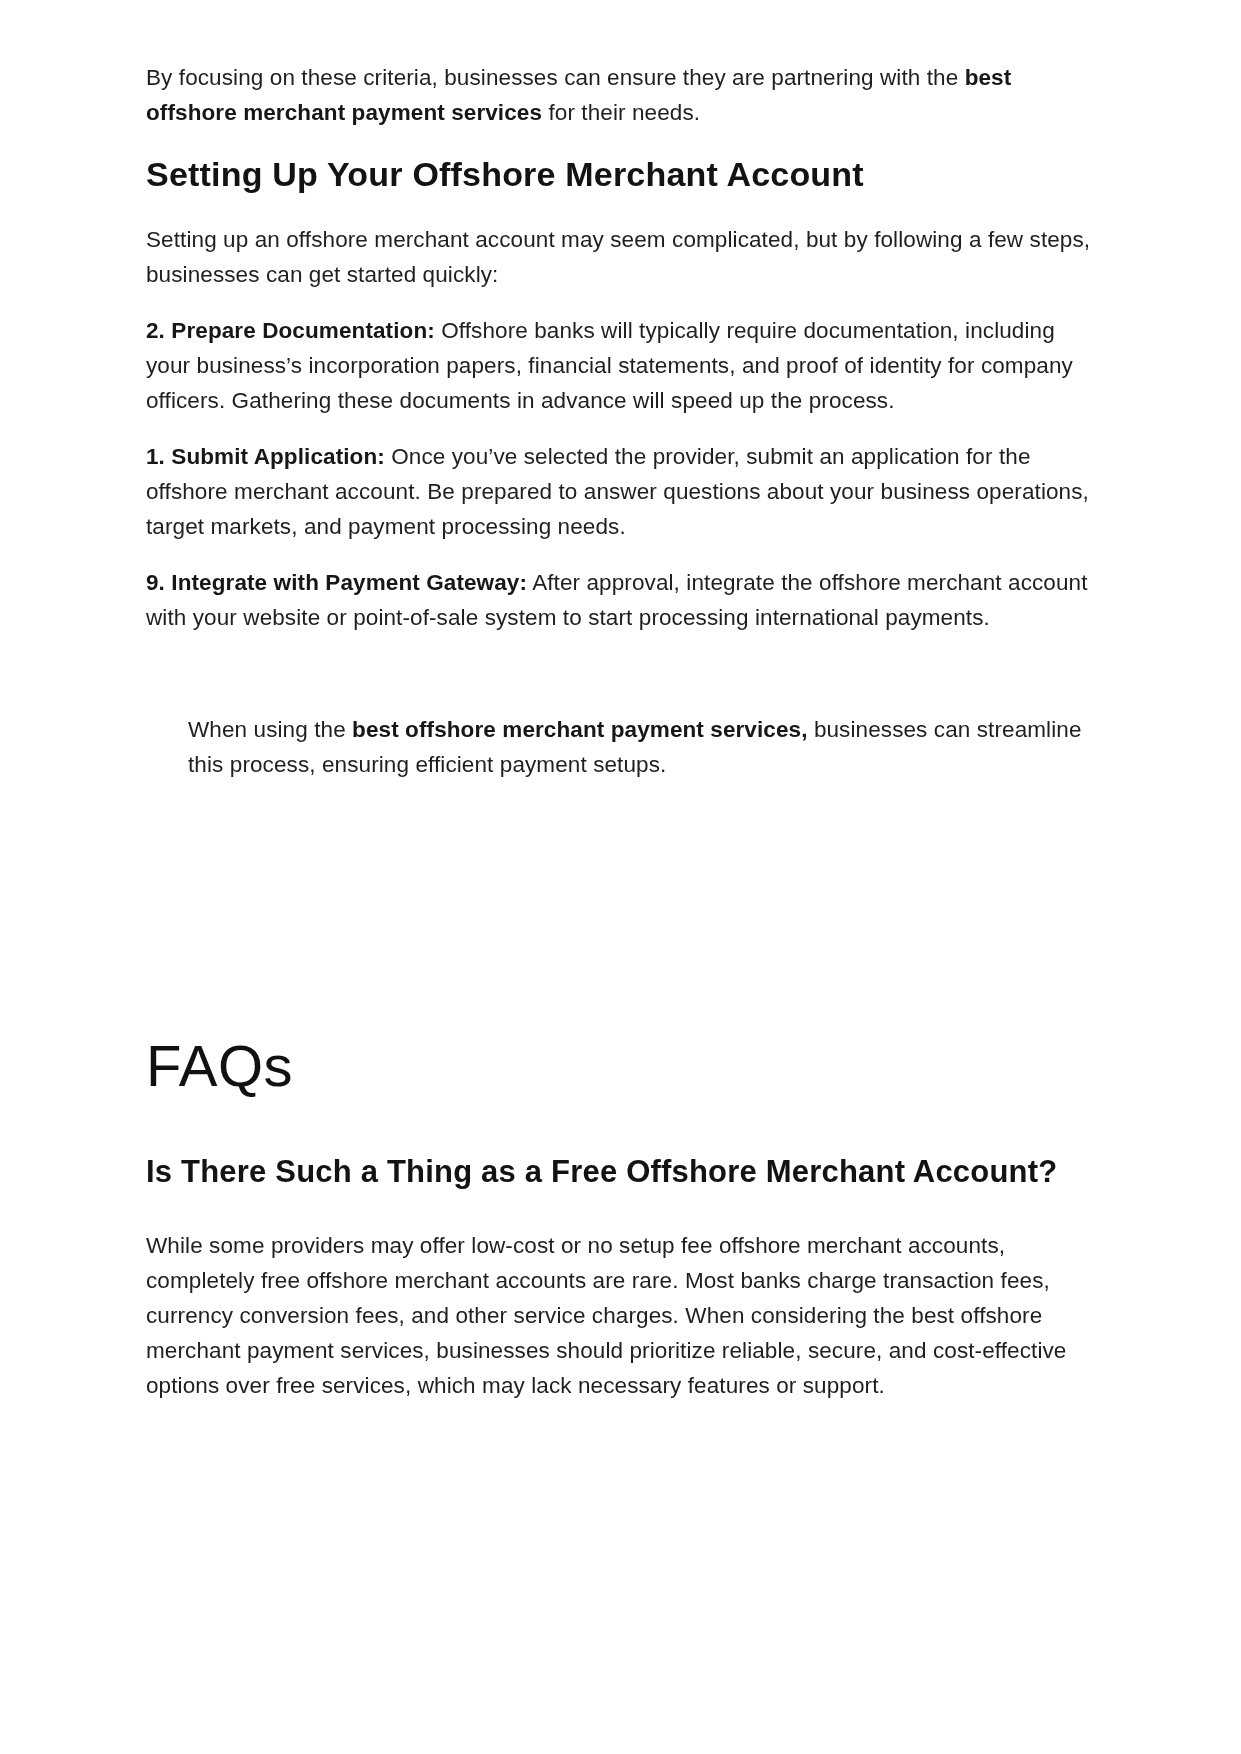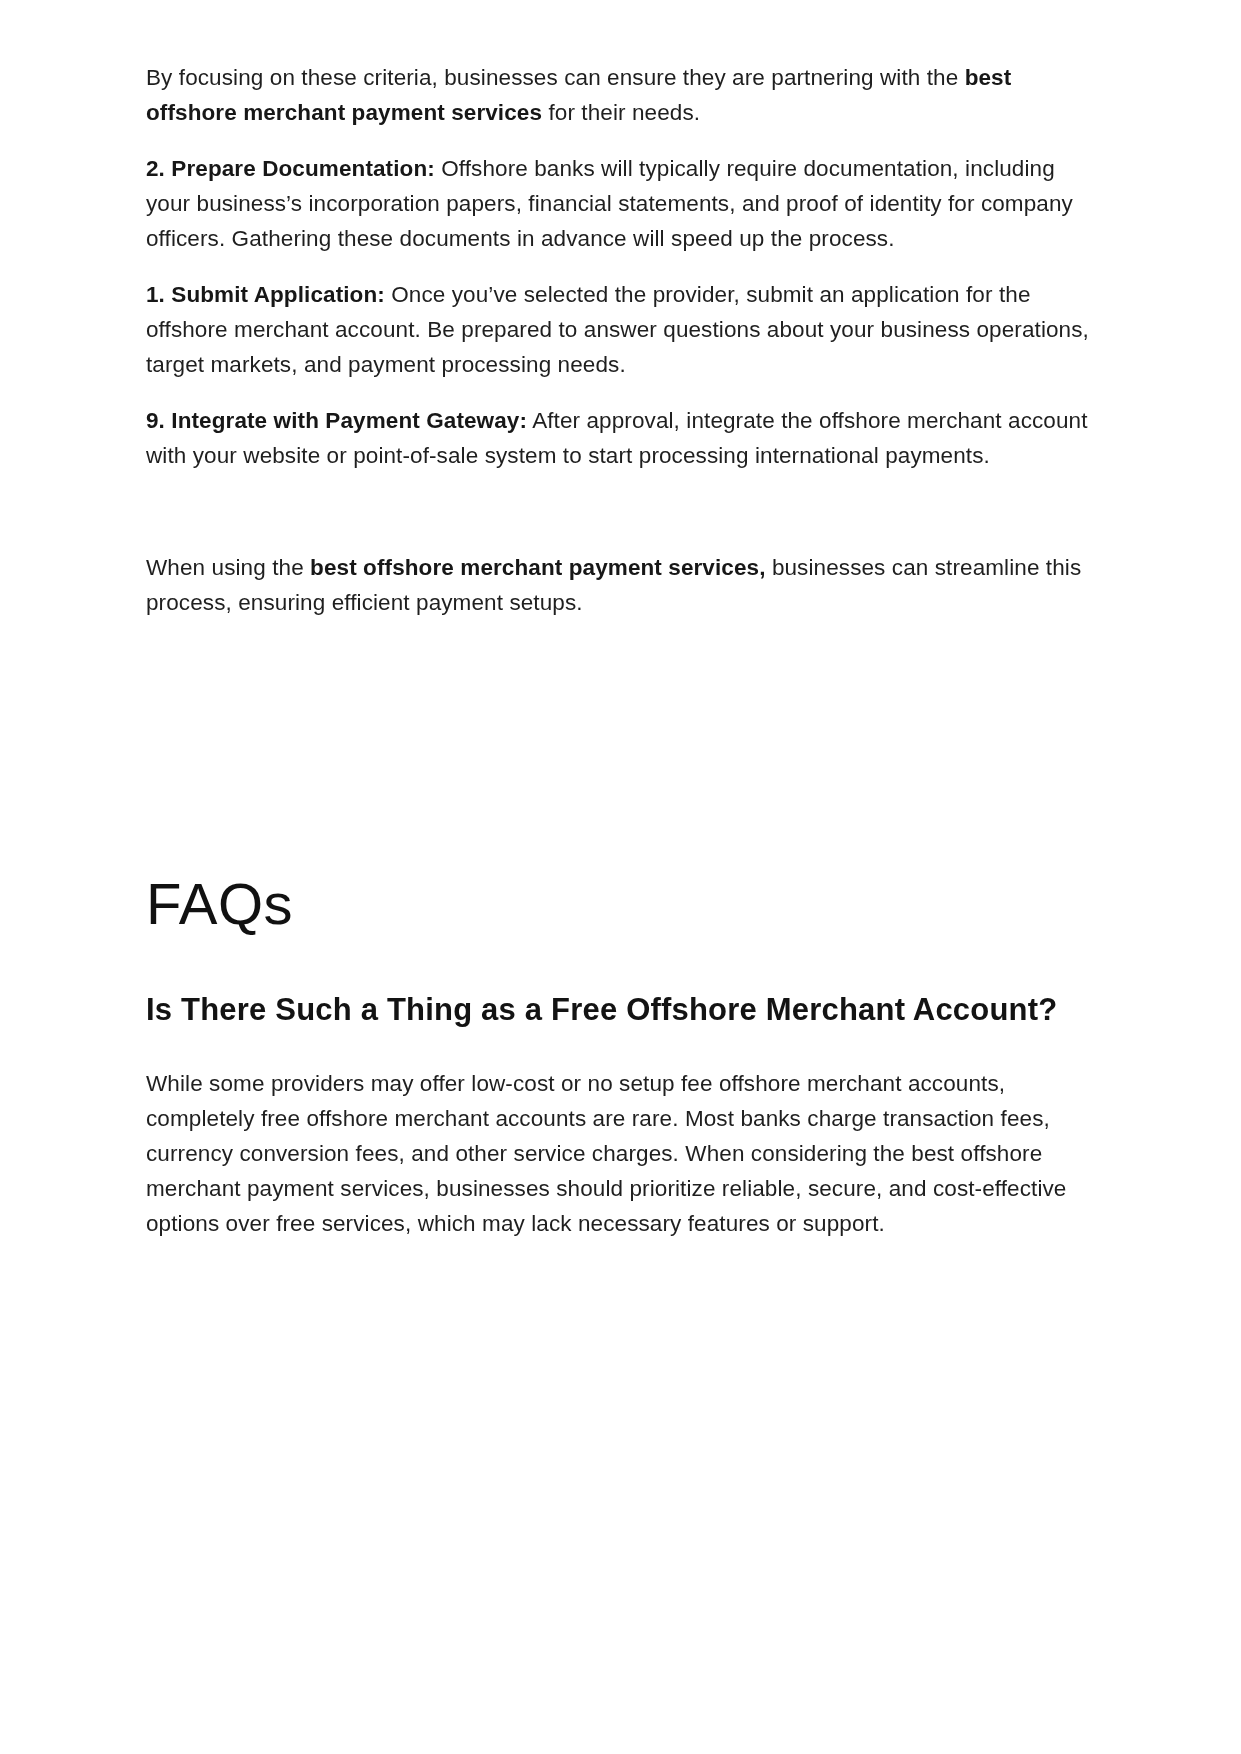--- a/index.html
+++ b/index.html
@@ -35,20 +35,21 @@
   h2.section-heading {
     font-size: 34px;
     line-height: 44px;
     font-weight: 700;
     color: #131313;
     margin: 22px 0 26px 0;
     letter-spacing: 0.2px;
   }
   p.closing-p {
     margin-top: 77px;
+    margin-left: 42px;
   }
   h1.faqs-title {
     font-size: 58px;
     line-height: 72px;
     font-weight: 400;
     color: #111111;
     margin: 248px 0 0 0;
     letter-spacing: 0.5px;
   }
   h3.faq-question {
@@ -60,21 +61,23 @@
     letter-spacing: 0.2px;
   }
 </style>
 </head>
 <body>
 
 <div class="page">
 
   <p class="body-p"><span>By focusing on these criteria, businesses can ensure they are partnering with the </span><strong>best offshore merchant payment services</strong><span> for their needs.</span></p>
 
+  <h2 class="section-heading">Setting Up Your Offshore Merchant Account</h2>
 
+  <p class="body-p">Setting up an offshore merchant account may seem complicated, but by following a few steps, businesses can get started quickly:</p>
 
 
   <p class="body-p"><strong class="step-label">2. Prepare Documentation:</strong> <span>Offshore banks will typically require documentation, including your business’s incorporation papers, financial statements, and proof of identity for company officers. Gathering these documents in advance will speed up the process.</span></p>
 
   <p class="body-p"><strong class="step-label">1. Submit Application:</strong> <span>Once you’ve selected the provider, submit an application for the offshore merchant account. Be prepared to answer questions about your business operations, target markets, and payment processing needs.</span></p>
 
   <p class="body-p"><strong class="step-label">9. Integrate with Payment Gateway:</strong> <span>After approval, integrate the offshore merchant account with your website or point-of-sale system to start processing international payments.</span></p>
 
   <p class="body-p closing-p"><span>When using the </span><strong>best offshore merchant payment services,</strong><span> businesses can streamline this process, ensuring efficient payment setups.</span></p>
 

